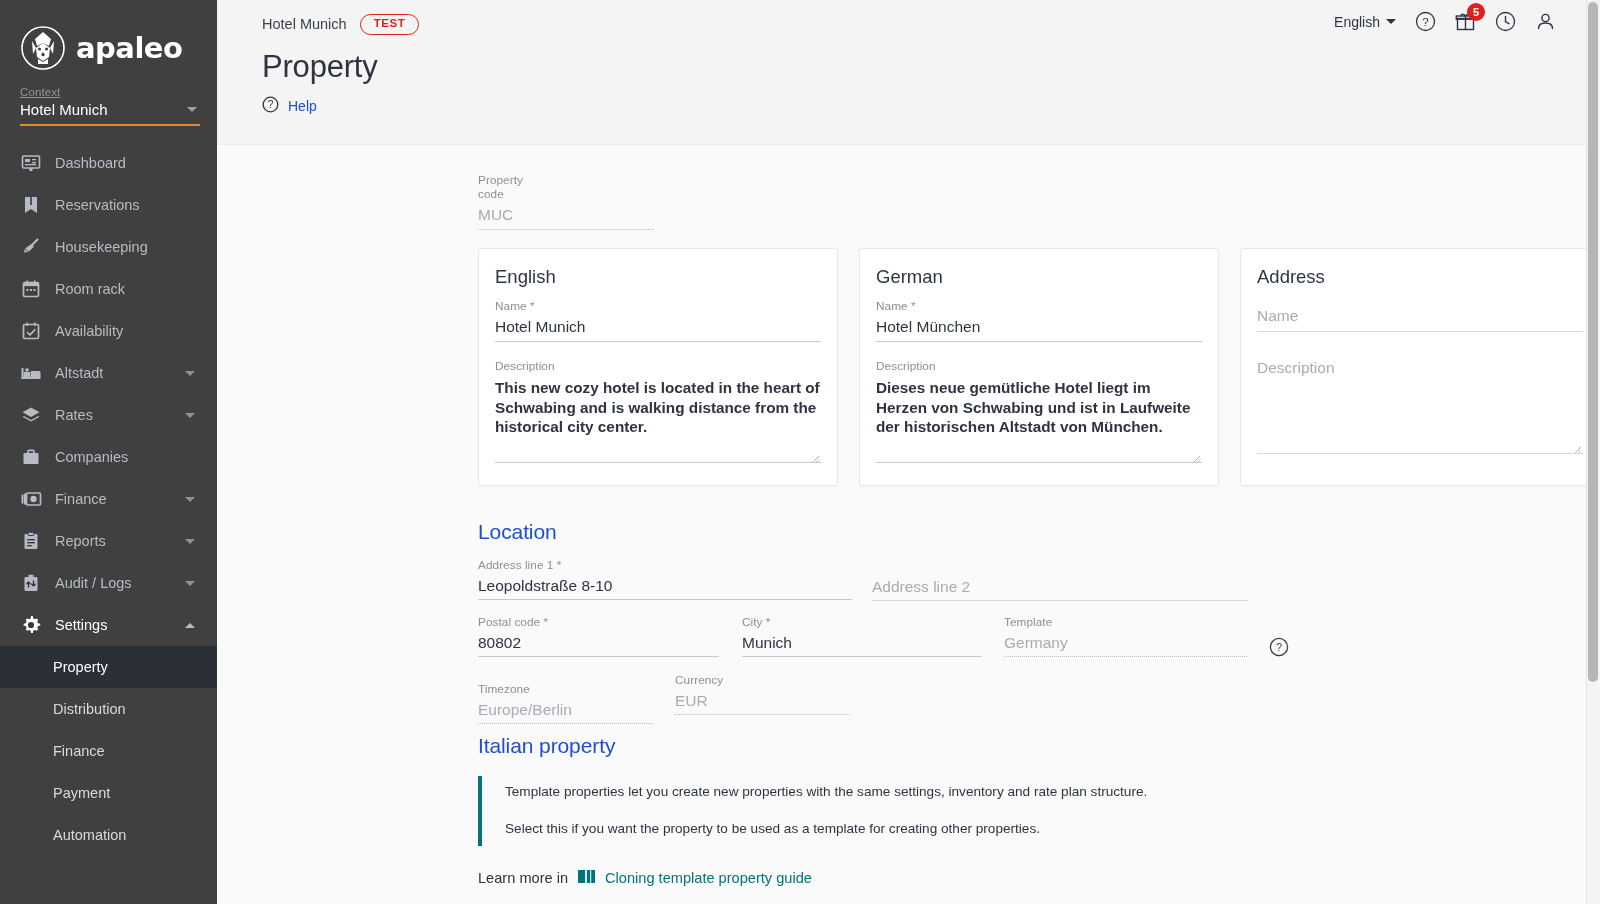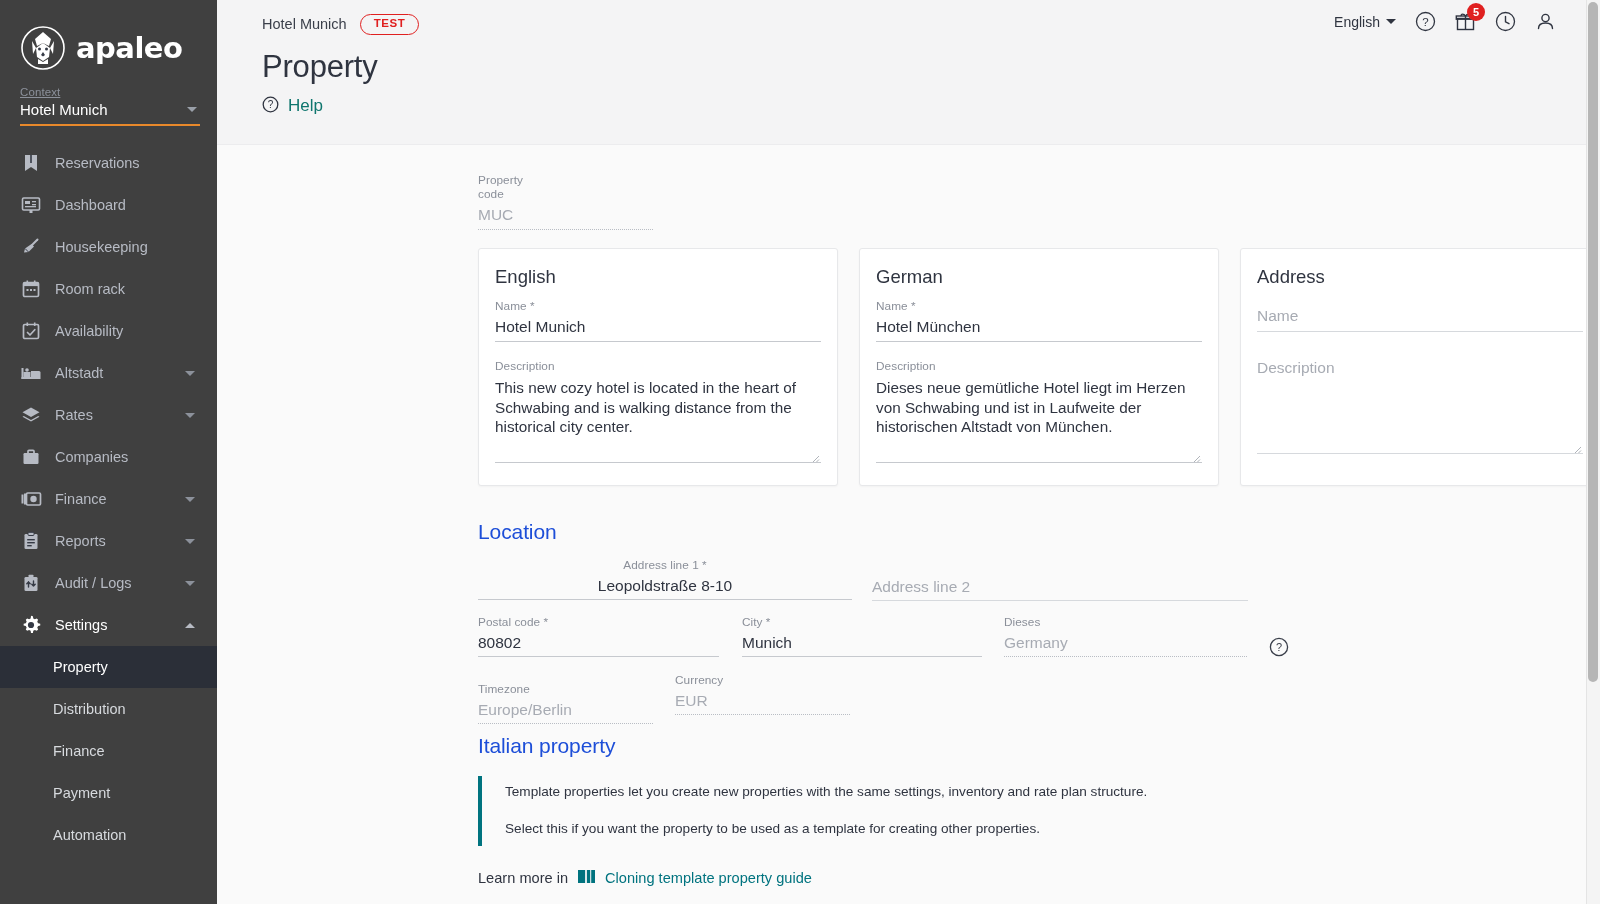--- a/index.html
+++ b/index.html
@@ -87,21 +87,21 @@
     padding: 3px 13px 4px 13px; line-height: 1;
   }
   .page-title {
     font-size: 31px; color: #2f3440; font-weight: normal;
     padding: 14px 0 0 45px; letter-spacing: -0.2px;
   }
   .help-row {
     display: flex; align-items: center; gap: 9px;
     padding: 11px 0 0 45px;
   }
-  .help-label { font-size: 17px; color: #0f766e; }
+  .help-label { font-size: 14px; color: #1d4ed8; }
   .topbar-right {
     position: absolute; right: 44px; top: 11px;
     display: flex; align-items: center; gap: 19px;
   }
   .lang-sel {
     display: flex; align-items: center; gap: 6px;
     font-size: 14px; color: #2f3440; cursor: pointer;
   }
   .lang-chev {
     width: 0; height: 0; border-left: 5px solid transparent;
@@ -137,21 +137,21 @@
     padding: 17px 16px 0 16px;
     box-shadow: 0 1px 2px rgba(0,0,0,0.035);
   }
   .lang-card h3 {
     font-size: 18.5px; font-weight: normal; color: #2f3440; margin-bottom: 11px;
   }
   .underline-field { border-bottom: 1px solid #c6c9ce; padding-bottom: 5px; }
   .underline-field.light { border-bottom: 1px solid #d6d9dd; }
   .desc-area { position: relative; height: 104px; margin-top: 17px; }
   .desc-area .txt {
-    font-size: 15.3px; color: #2f3440; line-height: 1.28; padding-top: 5px;
+    font-size: 15.3px; color: #2f3440; line-height: 1.28; padding-top: 5px; font-weight: bold;
   }
   .desc-area .ul {
     position: absolute; bottom: 0; left: 0; right: 0;
     border-bottom: 1px solid #c6c9ce;
   }
   .resize-handle {
     position: absolute; right: 1px; bottom: 4px; width: 9px; height: 9px;
   }
 
   .section-title {
@@ -217,39 +217,39 @@
         <span class="context-value">Hotel Munich</span>
         <span class="caret-down"></span>
       </div>
     </div>
 
     <nav class="nav">
 
       <div class="nav-item">
         <span class="ico">
           <svg width="20" height="20" viewBox="0 0 20 20">
-              <path d="M4 2 h12 v16 l-6 -4 l-6 4 Z" fill="#b7bbc4"></path>
-              <rect x="9.2" y="2" width="1.6" height="8" fill="#353a45"></rect>
-            </svg>
-        </span>
-        <span>Reservations</span>
-      </div>
-
-      <div class="nav-item">
-        <span class="ico">
-          <svg width="20" height="20" viewBox="0 0 20 20">
               <rect x="1.5" y="3" width="17" height="12" rx="1.2" fill="none" stroke="#b7bbc4" stroke-width="1.6"></rect>
               <rect x="4" y="6" width="5" height="3" fill="#b7bbc4"></rect>
               <rect x="11" y="6" width="4" height="1.3" fill="#b7bbc4"></rect>
               <rect x="11" y="9" width="4" height="1.3" fill="#b7bbc4"></rect>
               <rect x="4" y="11" width="11" height="1.3" fill="#b7bbc4"></rect>
               <rect x="8.5" y="15" width="3" height="3" fill="#b7bbc4"></rect>
             </svg>
         </span>
         <span>Dashboard</span>
+      </div>
+
+      <div class="nav-item">
+        <span class="ico">
+          <svg width="20" height="20" viewBox="0 0 20 20">
+              <path d="M4 2 h12 v16 l-6 -4 l-6 4 Z" fill="#b7bbc4"></path>
+              <rect x="9.2" y="2" width="1.6" height="8" fill="#353a45"></rect>
+            </svg>
+        </span>
+        <span>Reservations</span>
       </div>
 
       <div class="nav-item">
         <span class="ico">
           <svg width="20" height="20" viewBox="0 0 20 20">
               <path d="M16.5 2.5 L11 8" stroke="#b7bbc4" stroke-width="2" stroke-linecap="round"></path>
               <path d="M10.5 7 L13 9.5 L7.5 15 L3 15.5 L4 11.5 Z" fill="#b7bbc4"></path>
               <path d="M4 11.5 L7.5 15" stroke="#353a45" stroke-width="1"></path>
             </svg>
         </span>
@@ -508,21 +508,21 @@
             <div class="ul" style="border-bottom:1px solid #d6d9dd;"></div>
           </div>
         </div>
 
       </div>
 
       <h2 class="section-title">Location</h2>
 
       <div class="loc-row" style="height:170px;margin-top:14px;">
 
-        <div class="f" style="left:261px;top:0;width:374px;text-align:center;">
+        <div class="f" style="left:261px;top:0;width:374px;">
           <div class="field-label">Address line 1 *</div>
           <div class="field-val">Leopoldstraße 8-10</div>
           <div class="ln"></div>
         </div>
 
         <div class="f" style="left:655px;top:15px;width:376px;">
           <div class="field-val placeholder">Address line 2</div>
           <div class="ln light"></div>
         </div>
 
@@ -532,21 +532,21 @@
           <div class="ln"></div>
         </div>
 
         <div class="f" style="left:525px;top:57px;width:240px;">
           <div class="field-label">City *</div>
           <div class="field-val">Munich</div>
           <div class="ln"></div>
         </div>
 
         <div class="f" style="left:787px;top:57px;width:243px;">
-          <div class="field-label">Dieses</div>
+          <div class="field-label">Template</div>
           <div class="field-val disabled">Germany</div>
           <div class="ln dotted"></div>
         </div>
 
         <span class="f" style="left:1052px;top:79px;">
           <svg width="20" height="20" viewBox="0 0 20 20">
               <circle cx="10" cy="10" r="8.6" fill="none" stroke="#3a3f4a" stroke-width="1.3"></circle>
               <text x="10" y="13.8" font-family="Liberation Sans" font-size="11" fill="#3a3f4a" text-anchor="middle">?</text>
             </svg>
         </span>

